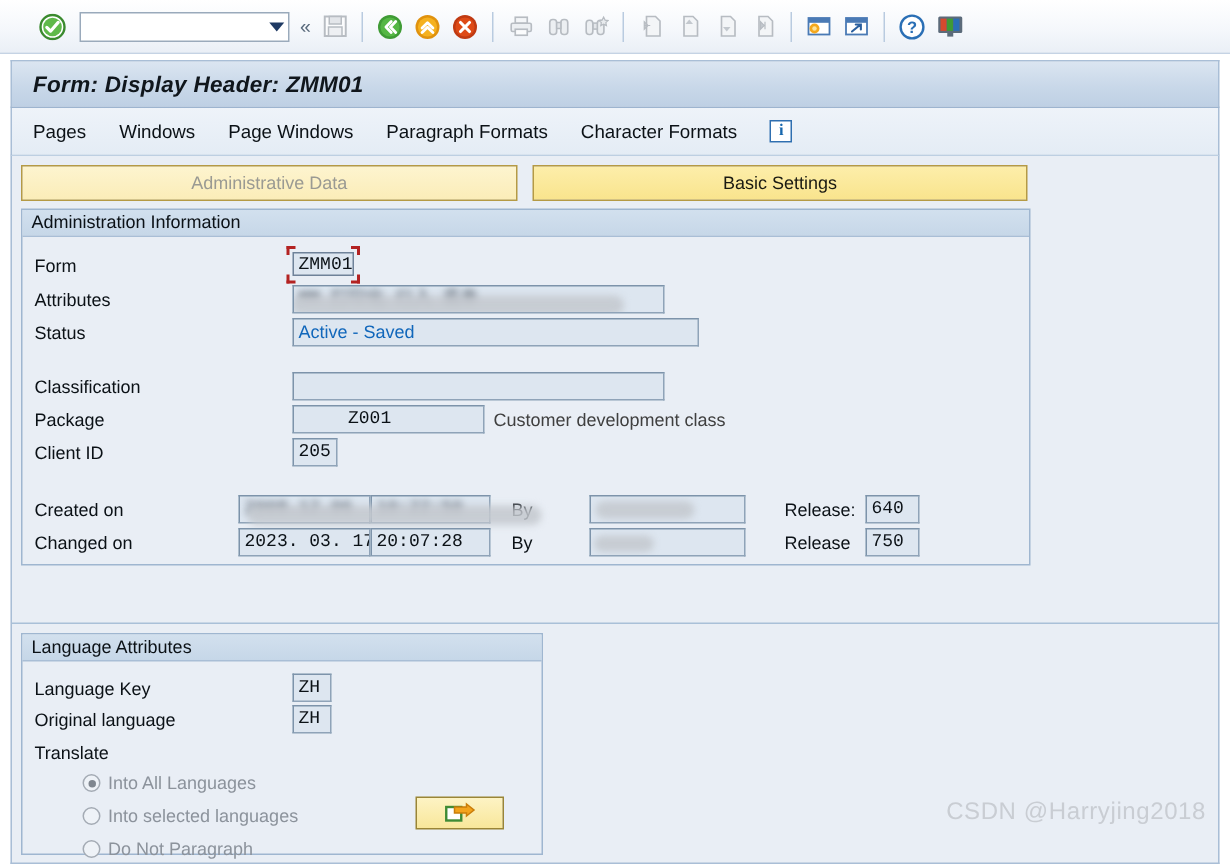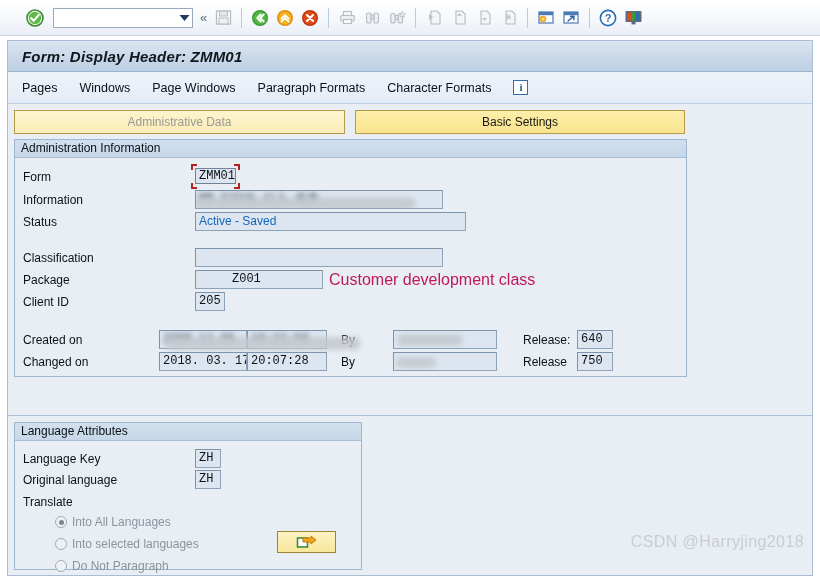--- a/index.html
+++ b/index.html
@@ -195,22 +195,22 @@
   .focus-wrap .c-tl { top: -4px; left: -4px; border-width: 2px 0 0 2px; }
   .focus-wrap .c-tr { top: -4px; right: -4px; border-width: 2px 2px 0 0; }
   .focus-wrap .c-bl { bottom: -4px; left: -4px; border-width: 0 0 2px 2px; }
   .focus-wrap .c-br { bottom: -4px; right: -4px; border-width: 0 2px 2px 0; }
   .fld.focused {
     background: #dde6f0;
     border: 1px solid #6f8299;
   }
 
   .hint {
-    font-size: 16px;
-    color: #be185d;
+    font-size: 12px;
+    color: #404040;
     white-space: nowrap;
   }
 
   
   .redact {
     position: absolute;
     background: rgba(196,200,206,0.86);
     border-radius: 7px;
     filter: blur(2.4px);
     pointer-events: none;
@@ -463,21 +463,21 @@
       <span class="focus-wrap">
         <span class="fld focused" style="width:140px;">ZMM01</span>
         <span class="corner c-tl"></span>
         <span class="corner c-tr"></span>
         <span class="corner c-bl"></span>
         <span class="corner c-br"></span>
       </span>
     </div>
 
     <div class="frow" style="left:8px; top:50px;">
-      <span class="flabel" style="width:172px;">Information</span>
+      <span class="flabel" style="width:172px;">Attributes</span>
       <span class="fld" style="width:248px; position:relative;">
         <span class="blurtext">MM 打印化 行入 底单</span>
         <span class="redact" style="left:-2px; top:6px; width:222px; height:13px;"></span>
       </span>
     </div>
 
     <div class="frow" style="left:8px; top:72px;">
       <span class="flabel" style="width:172px;">Status</span>
       <span class="fld status" style="width:271px;">Active - Saved</span>
     </div>
@@ -510,21 +510,21 @@
       <span class="fld" style="width:104px; position:relative;">
         <span class="redact" style="left:3px; top:3px; width:66px; height:12px;"></span>
       </span>
       <span class="flabel" style="width:54px; margin-left:26px;">Release:</span>
       <span class="fld" style="width:36px;">640</span>
       <span class="redact" style="left:142px; top:7px; width:196px; height:13px;"></span>
     </div>
 
     <div class="frow" style="left:8px; top:212px;">
       <span class="flabel" style="width:136px;">Changed on</span>
-      <span class="fld" style="width:88px;">2018. 03. 17</span>
+      <span class="fld" style="width:88px;">2023. 03. 17</span>
       <span class="fld" style="width:80px;">20:07:28</span>
       <span class="flabel" style="width:52px; margin-left:14px;">By</span>
       <span class="fld" style="width:104px; position:relative;">
         <span class="redact" style="left:2px; top:4px; width:40px; height:11px;"></span>
       </span>
       <span class="flabel" style="width:54px; margin-left:26px;">Release</span>
       <span class="fld" style="width:36px;">750</span>
     </div>
   </div>
 

